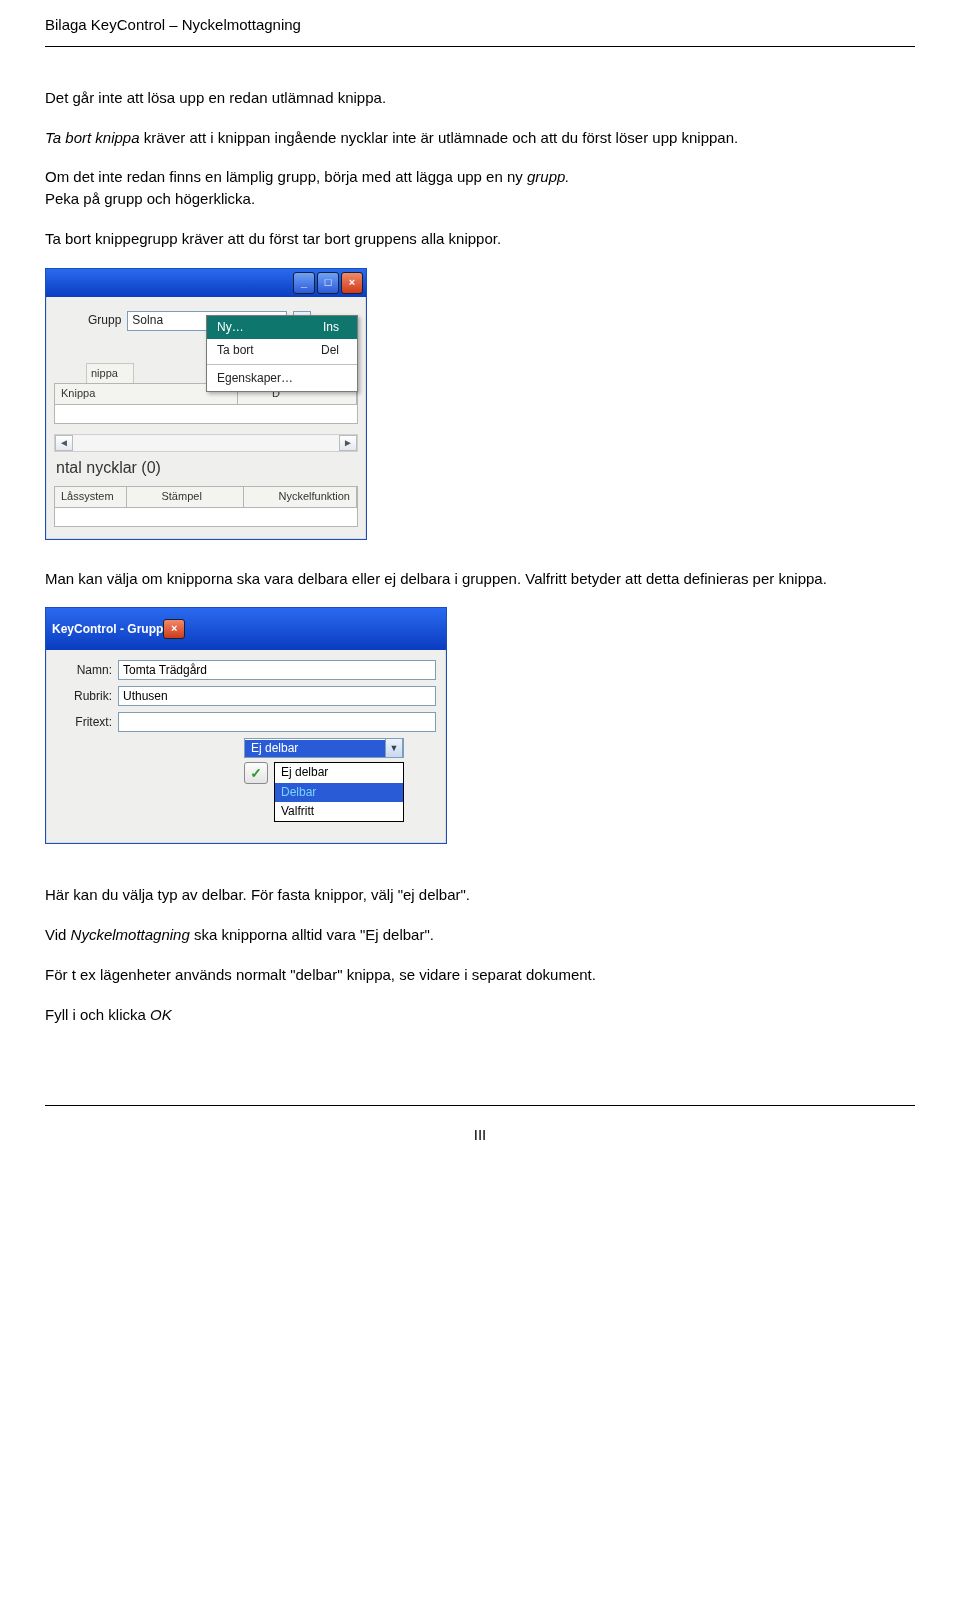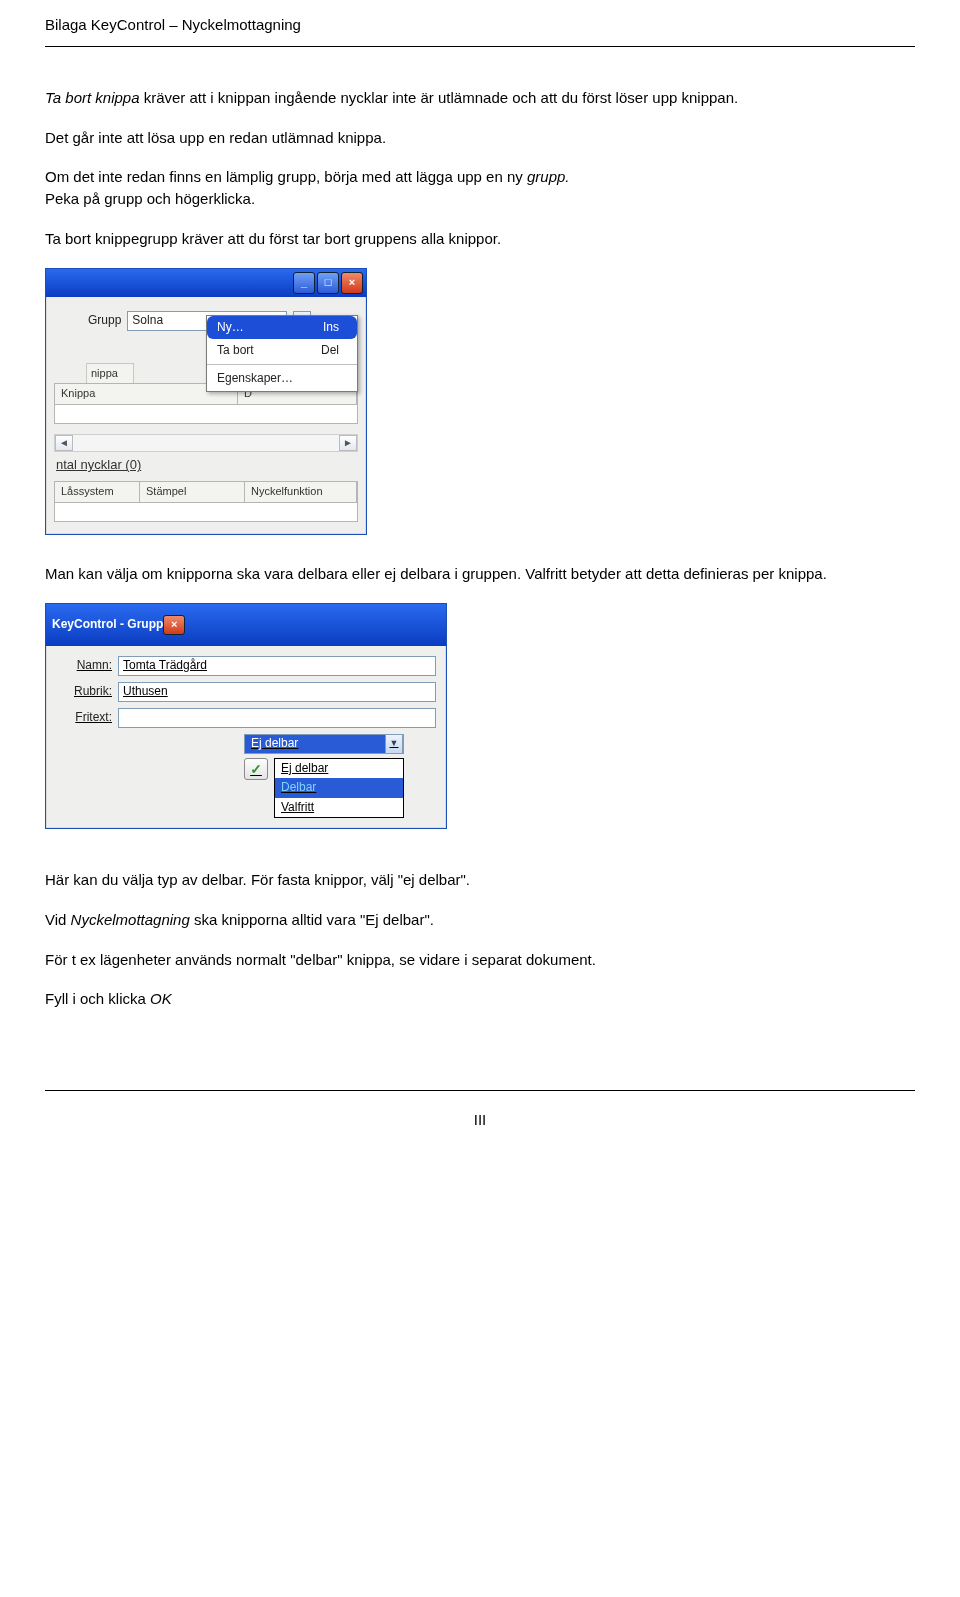--- a/index.html
+++ b/index.html
@@ -70,58 +70,58 @@
   }
   .ctxmenu {
     position:absolute;
     top: 46px; left: 160px;
     width: 150px;
     background:#fff; border:1px solid #7a7a7a;
     box-shadow: 2px 2px 4px rgba(0,0,0,.3);
     font-size:12px;
   }
   .ctxmenu .mi { display:flex; justify-content:space-between; padding:3px 18px 3px 10px; }
-  .ctxmenu .mi.sel { background:#1d4ed8; color:#fff;border-radius:6px; }
+  .ctxmenu .mi.sel { background:#0f766e; color:#fff; }
   .ctxmenu .sep { border-top:1px solid #c0c0c0; margin:2px 0; }
   .tabish {
     margin-top: 32px;
     font-size:11px;
     color:#333;
   }
   .hdrcells {
-    display:flex; border:1px solid #b5b5b5; background:#f3f3f0;
+    display:flex; border:1px solid #b5b5b5; background:#f3f3f0;gap:28px;
   }
   .hdrcells div {
     border-right:1px solid #b5b5b5; padding:2px 6px; font-size:11px; color:#333;
   }
   .whiterow {
     background:#fff; height:18px; border:1px solid #b5b5b5; border-top:0;
     display:flex;
   }
   .scrollbar {
     height:16px; background:#f5f5f5; border:1px solid #cfcfcf;
     display:flex; justify-content:space-between; align-items:center;
     margin-top:10px; font-size:10px; color:#555;
   }
   .sbx { width:16px;height:14px;border:1px solid #bbb;background:linear-gradient(#fff,#e2e8f2);display:flex;align-items:center;justify-content:center;}
-  .stat { font-size:13px; color:#333; padding:4px 2px 6px 2px;text-decoration:underline;}
+  .stat { font-size:16px; color:#333; padding:4px 2px 6px 2px;}
   
   .shot2 { width: 400px; }
   .tb2 {
     height:42px; background: linear-gradient(#2a6af0,#0a3cc0);
     display:flex; align-items:center; justify-content:flex-start;
     padding:0 3px 0 6px; color:#fff; font-size:12px; font-weight:bold;
   }
   .tb2 .close2 {
     width:20px;height:18px;border:1px solid #123;border-radius:3px;
     background:linear-gradient(#f08a6a,#d03a1a);
     display:flex;align-items:center;justify-content:center;
     color:#fff;font-size:11px;font-weight:bold;
   }
-  .body2 { padding: 10px 10px 10px 10px; font-size:12px;text-decoration:underline; }
+  .body2 { padding: 10px 10px 21px 10px; font-size:12px; }
   .frow { display:flex; align-items:center; margin-bottom:6px; }
   .flbl { width:56px; text-align:right; padding-right:6px; color:#222; }
   .combo {
     border:1px solid #7f9db9; background:#fff; display:flex; align-items:center;
     height:18px;
   }
   .combo .val { padding:0 6px; font-size:12px; flex:1; background:#2a5bd7; color:#fff;}
   .optlist {
     border:1px solid #000; background:#fff; font-size:12px;
   }
@@ -140,24 +140,24 @@
   }
   .pagenum { text-align:center; font-size:15px; margin-top:18px; }
 </style>
 </head>
 <body>
 
 <div class="page">
   <div class="doc-header">Bilaga KeyControl – Nyckelmottagning</div>
   <div class="rule"></div>
 
+  <p class="para">Det går inte att lösa upp en redan utlämnad knippa.</p>
   <p class="para">
     <span class="italic">Ta bort knippa</span><span> kräver att i knippan ingående nycklar inte är utlämnade och att du först löser upp knippan.</span>
   </p>
-  <p class="para">Det går inte att lösa upp en redan utlämnad knippa.</p>
   <p class="para">
     <span>Om det inte redan finns en lämplig grupp, börja med att lägga upp en ny </span><span class="italic">grupp.</span><br>
     <span>Peka på grupp och högerklicka.</span>
   </p>
   <p class="para">Ta bort knippegrupp kräver att du först tar bort gruppens alla knippor.</p>
 
   <div class="shot shot1">
     <div class="titlebar">
       <div class="wbtn">_</div>
       <div class="wbtn">□</div>

